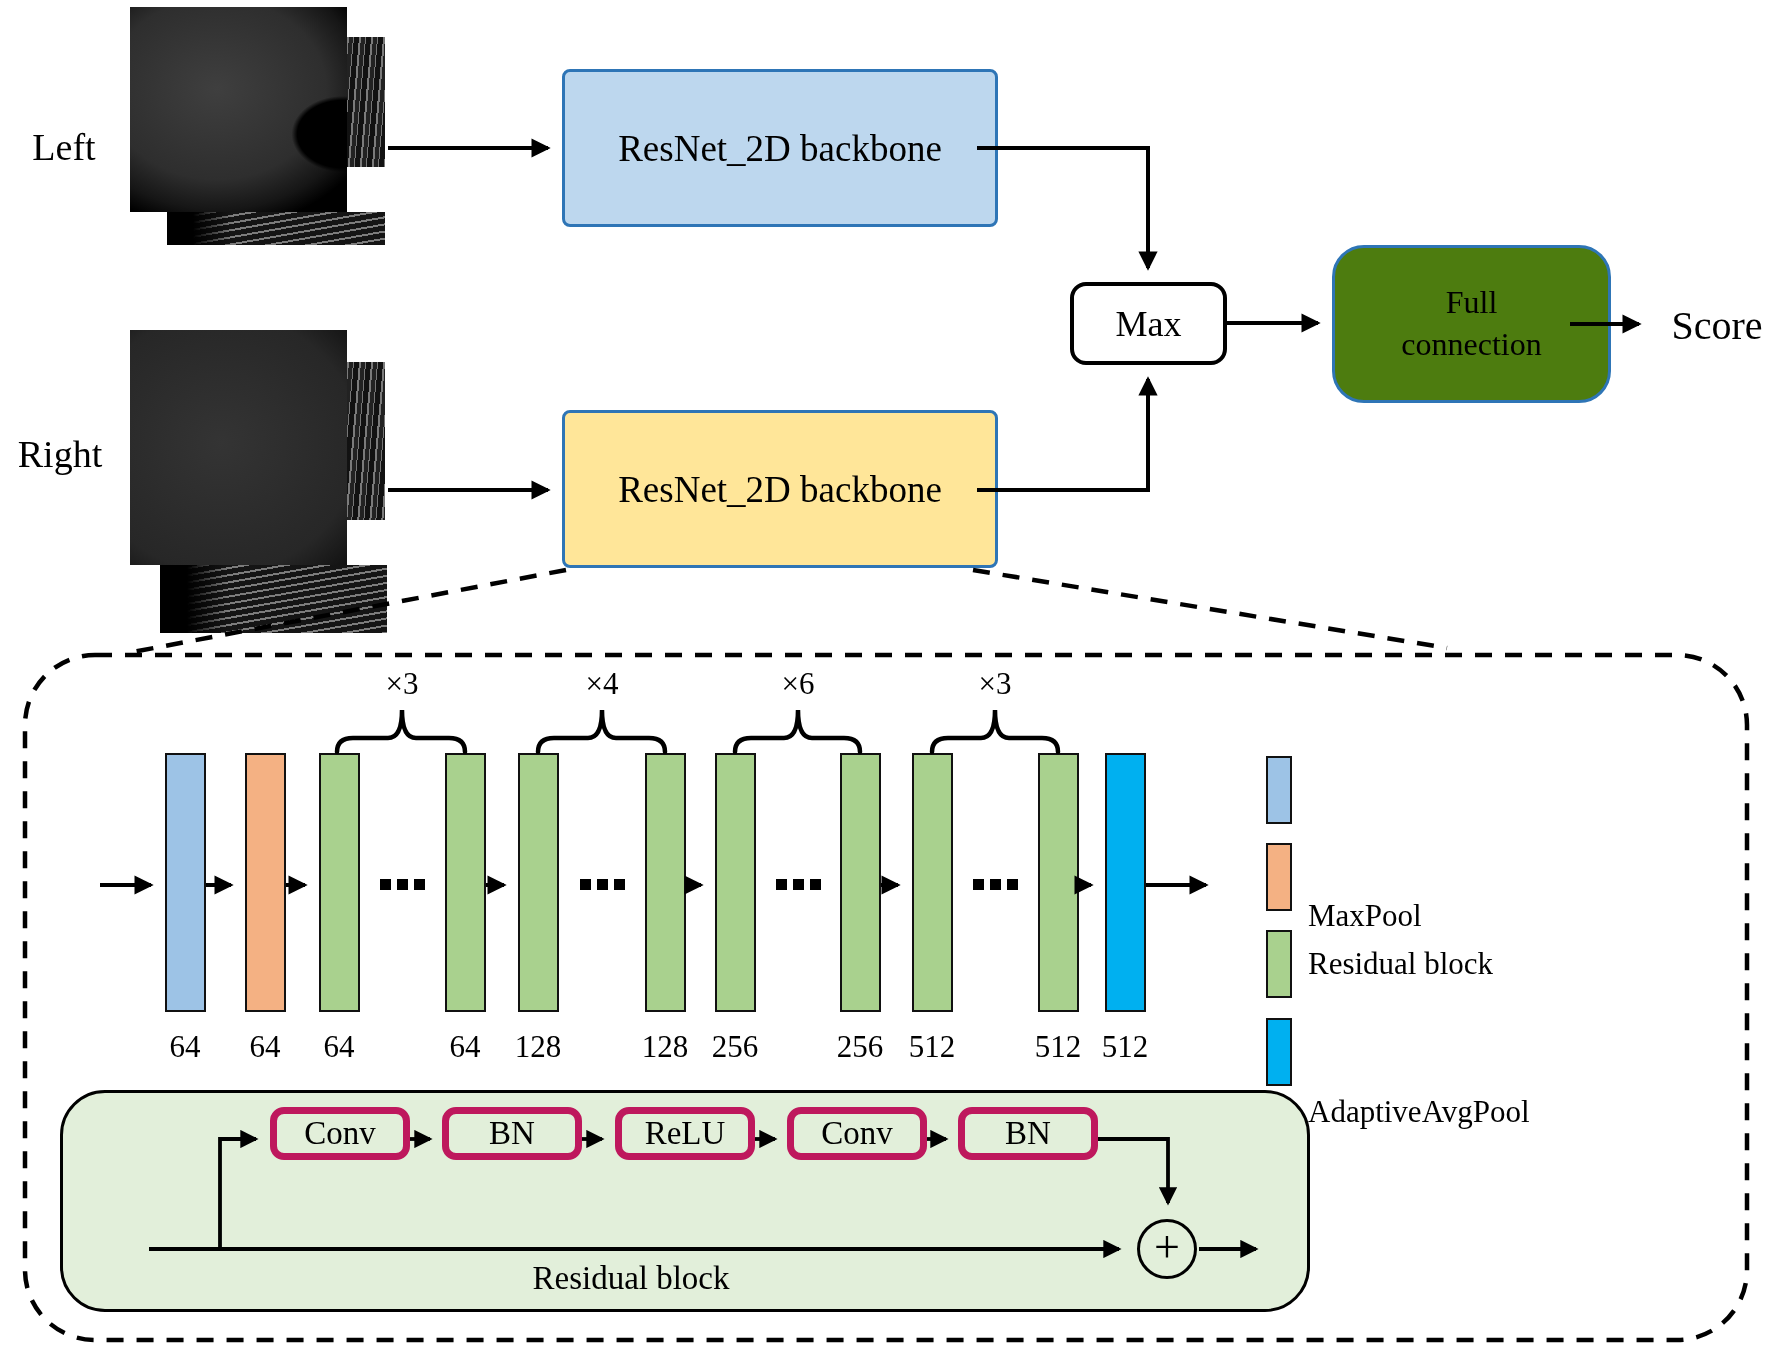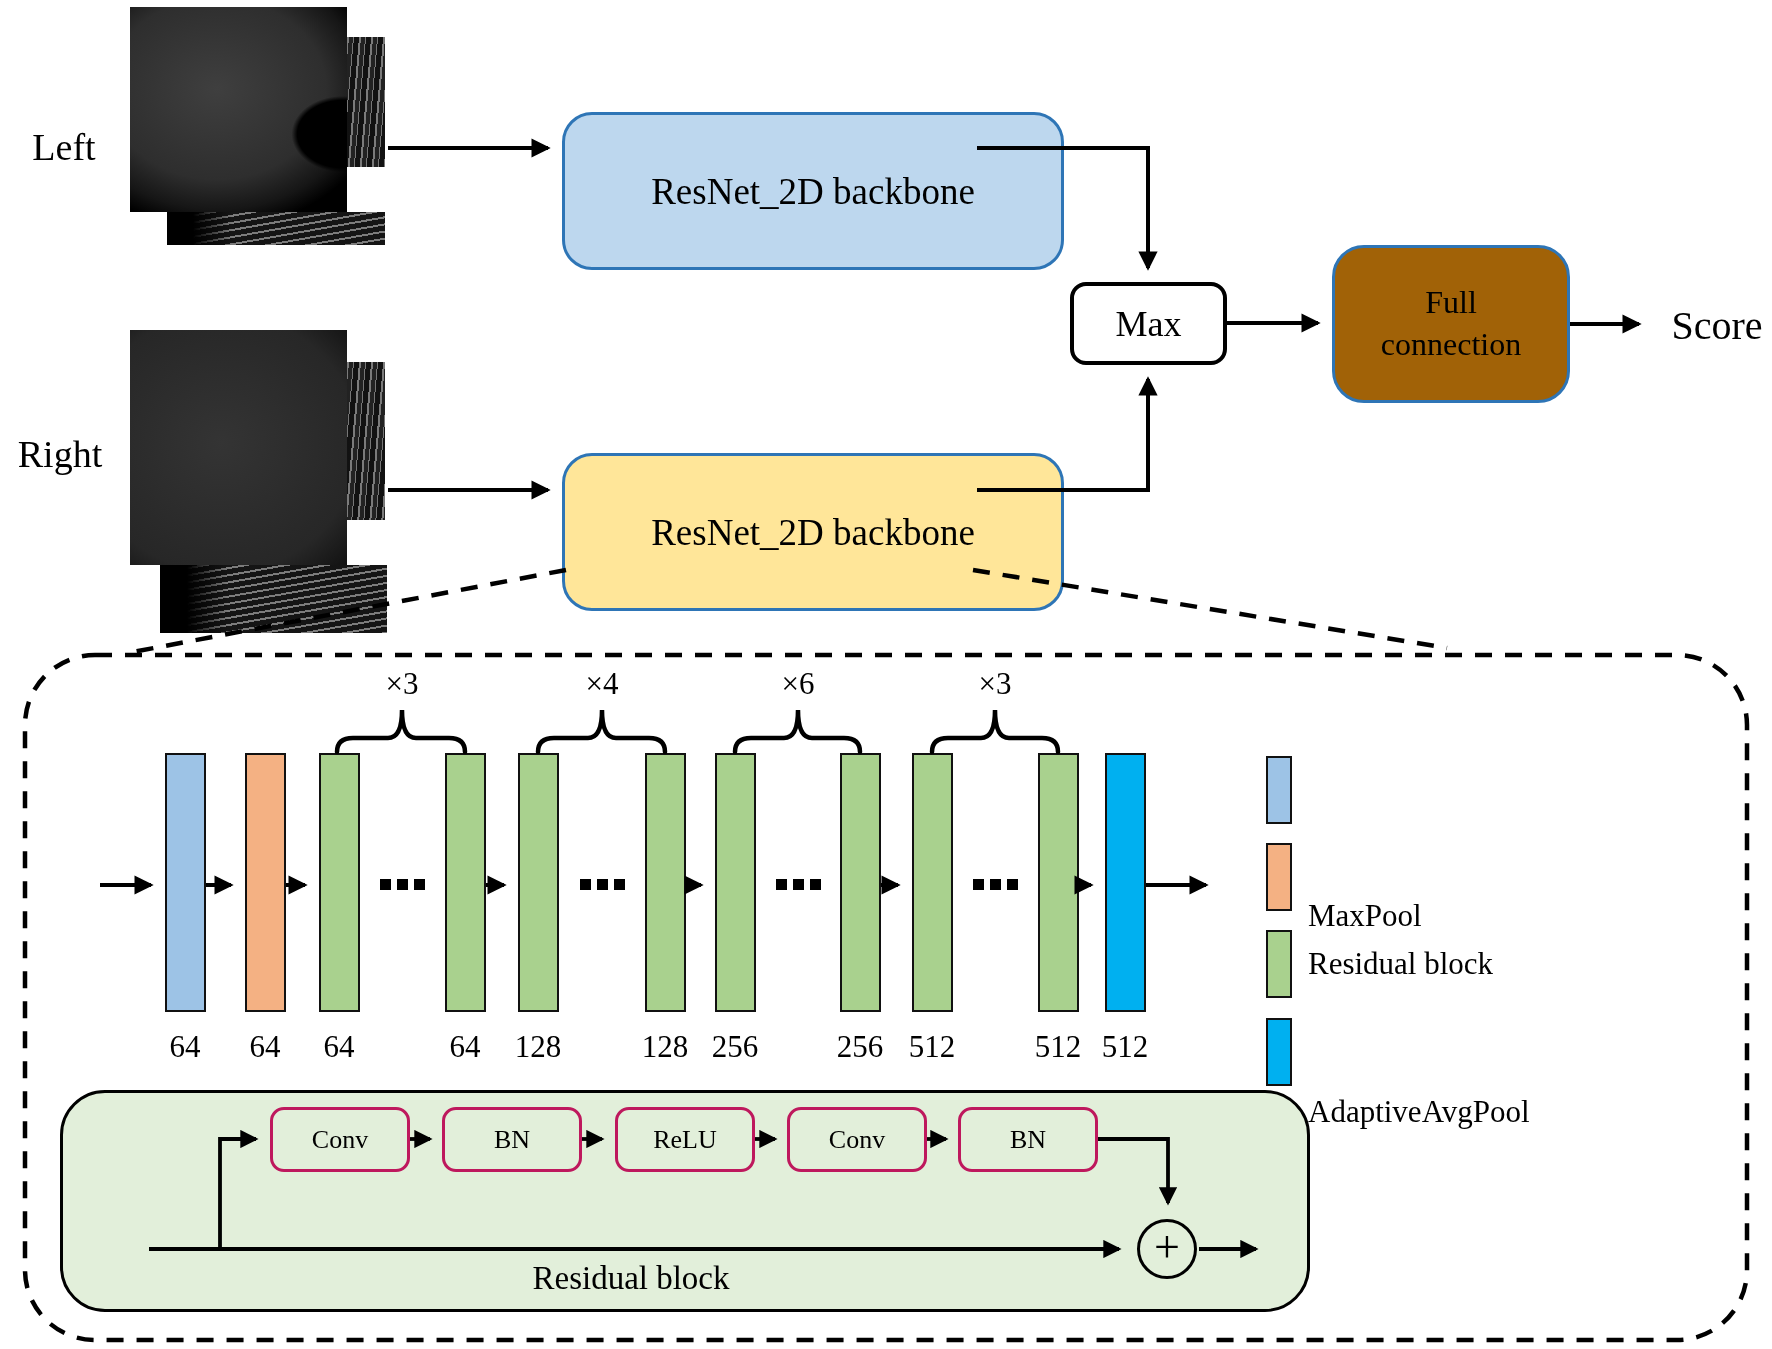--- a/index.html
+++ b/index.html
@@ -4,27 +4,27 @@
 <style>
   html,body{margin:0;padding:0;background:#fff;}
   #stage{position:relative;width:1772px;height:1349px;background:#fff;overflow:hidden;
          font-family:"Liberation Serif","DejaVu Serif",serif;color:#000;}
   .abs{position:absolute;}
   .txt{position:absolute;display:flex;align-items:center;justify-content:center;
        text-align:left;white-space:nowrap;line-height:1.15;}
   
   .flowbox{position:absolute;display:flex;align-items:center;justify-content:center;
            box-sizing:border-box;text-align:center;}
-  .backbone-box{width:502px;height:158px;border-radius:30px;border:3px solid #2E75B6;font-size:37px;margin-top:43px;}
+  .backbone-box{width:436px;height:158px;border-radius:8px;border:3px solid #2E75B6;font-size:37px;}
   .blue-fill{background:#BDD7EE;}
   .yellow-fill{background:#FFE699;}
   .max-box{left:1070px;top:282px;width:157px;height:83px;border-radius:16px;
            border:4px solid #000;background:#fff;font-size:36px;}
-  .fc-box{left:1332px;top:245px;width:238px;height:158px;border-radius:32px;
-          border:3px solid #2E75B6;background:#a16207;font-size:32px;white-space:normal;line-height:1.3;}
+  .fc-box{left:1332px;top:245px;width:279px;height:158px;border-radius:32px;
+          border:3px solid #2E75B6;background:#4d7c0f;font-size:32px;white-space:normal;line-height:1.3;}
   .fc-box span{width:180px;}
   
   .mammo{position:absolute;background:#000;}
   .mammo-main-left{background:
       radial-gradient(38% 30% at 98% 62%, #000 0 55%, rgba(0,0,0,0) 62%),
       radial-gradient(105% 92% at 40% 40%, #3f3f3f, #2e2e2e 48%, #161616 64%, #000 74%);}
   .mammo-main-right{background:
       radial-gradient(115% 100% at 42% 48%, #343434, #272727 55%, #121212 72%, #000 82%);}
   .mammo-strip-r{background:
       repeating-linear-gradient(95deg, rgba(90,90,90,.8) 0 2px, rgba(10,10,10,.9) 2px 6px,
@@ -41,23 +41,23 @@
   .bar-num{position:absolute;top:1029px;height:36px;width:90px;margin-left:-45px;
            display:flex;align-items:center;justify-content:center;font-size:31px;}
   .mult{position:absolute;top:666px;height:36px;width:90px;margin-left:-45px;
         display:flex;align-items:center;justify-content:center;font-size:31px;}
   
   .lg-swatch{position:absolute;left:1266px;width:26px;height:68px;box-sizing:border-box;border:2.5px solid #111;}
   .lg-label{position:absolute;left:1308px;height:40px;display:flex;align-items:center;font-size:31px;white-space:nowrap;}
   
   .res-container{position:absolute;left:60px;top:1090px;width:1250px;height:222px;
                  box-sizing:border-box;background:#E2EFDA;border:3px solid #000;border-radius:45px;}
-  .res-box{position:absolute;top:1107px;width:140px;height:65px;box-sizing:border-box;
-           background:#E2EFDA;border:3px solid #be185d;border-radius:14px;
-           display:flex;align-items:center;justify-content:center;font-size:26px;z-index:3;}
+  .res-box{position:absolute;top:1107px;width:140px;height:53px;box-sizing:border-box;
+           background:#E2EFDA;border:7px solid #be185d;border-radius:14px;
+           display:flex;align-items:center;justify-content:center;font-size:33px;z-index:3;}
   .plus-circle{position:absolute;left:1137px;top:1219px;width:60px;height:60px;box-sizing:border-box;
                background:#E2EFDA;border:3.5px solid #000;border-radius:50%;
                display:flex;align-items:center;justify-content:center;
                font-size:46px;font-weight:400;z-index:3;padding-bottom:6px;}
   .res-caption{position:absolute;left:481px;top:1258px;width:300px;height:40px;
                display:flex;align-items:center;justify-content:center;font-size:33px;z-index:3;}
   svg.overlay{position:absolute;left:0;top:0;z-index:2;pointer-events:none;}
 </style>
 </head>
 <body>

